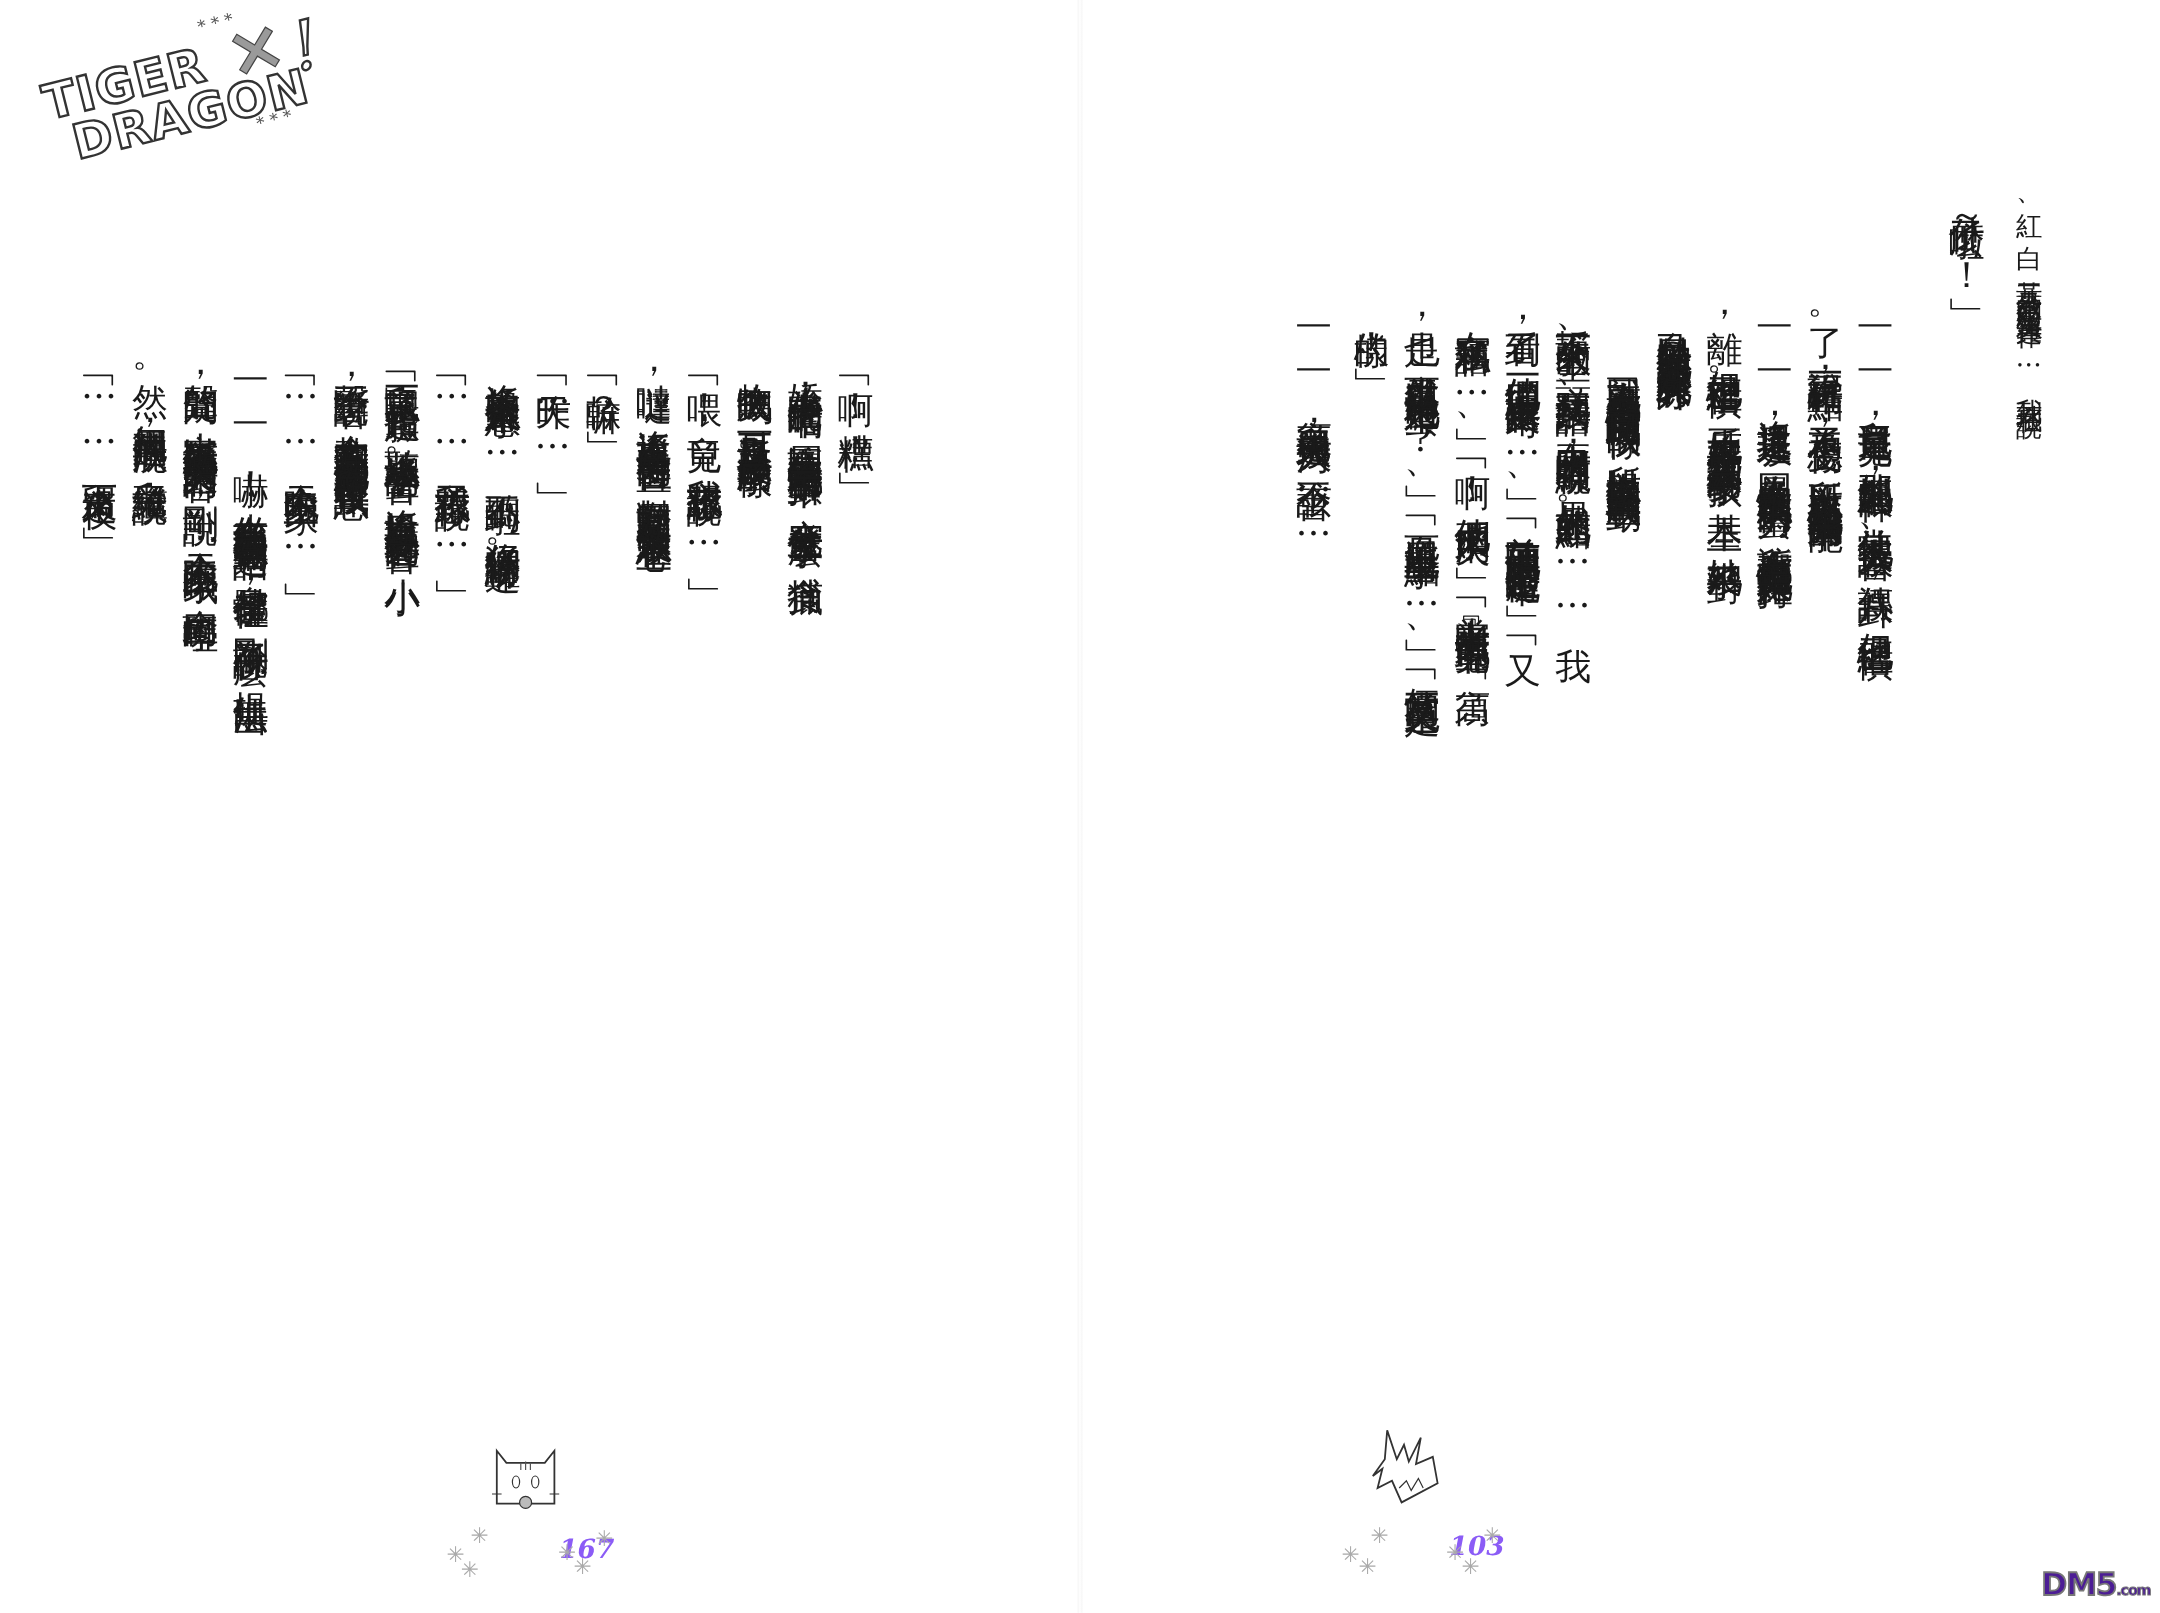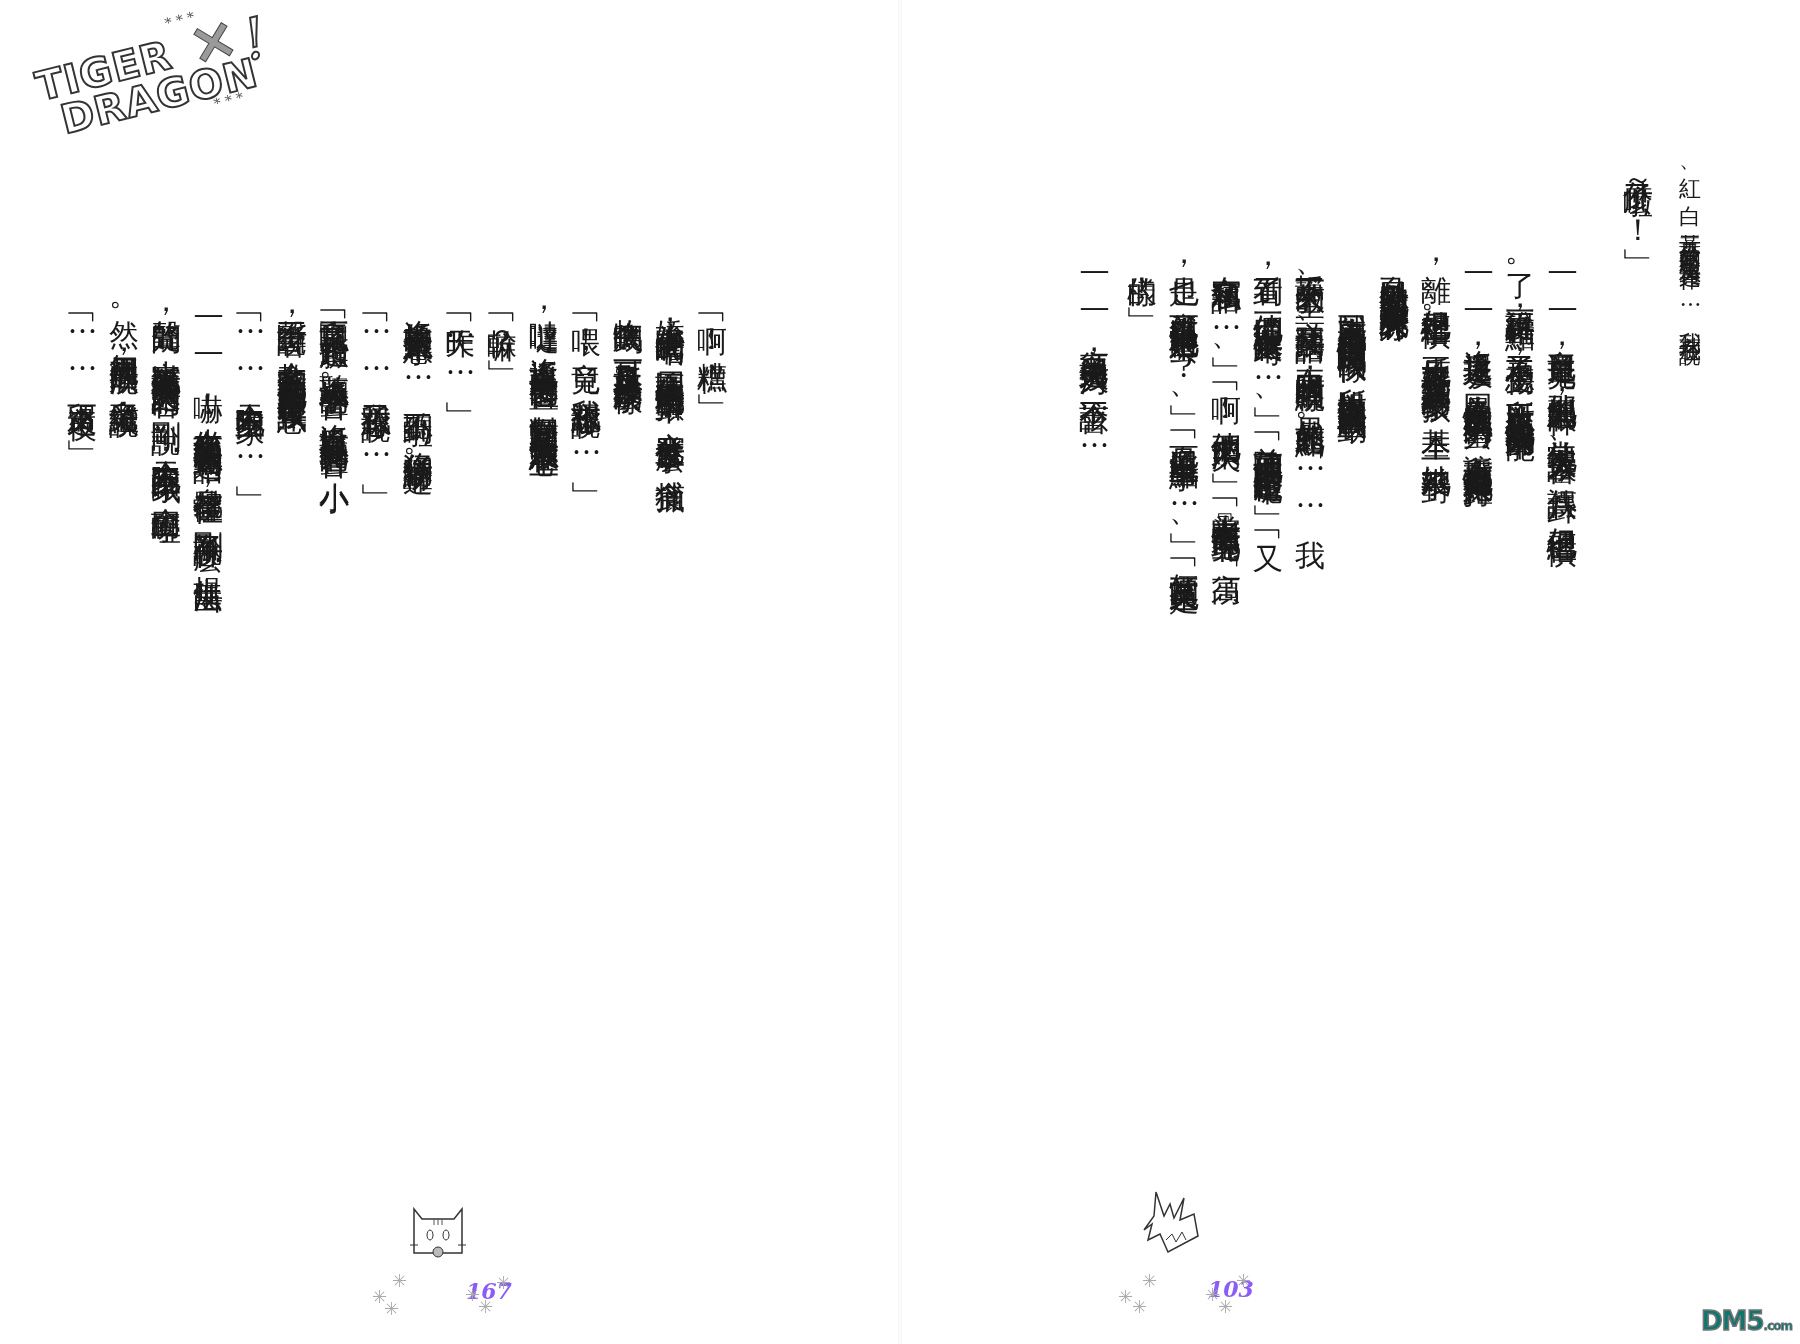--- a/index.html
+++ b/index.html
@@ -22,21 +22,21 @@
     color:#ffffff; -webkit-text-stroke:2px #333; font-size:40px; letter-spacing:1px;
   }
   .logo .l1 { left:10px; top:8px; }
   .logo .l2 { left:26px; top:46px; }
   .logo .x { position:absolute; left:168px; top:-6px; font-size:58px; color:#9a9a9a; font-family:"DejaVu Sans",sans-serif; font-weight:bold; -webkit-text-stroke:1px #444; }
   .logo .bang { position:absolute; left:222px; top:4px; font-size:56px; font-family:"DejaVu Serif",serif; font-style:italic; color:#fff; -webkit-text-stroke:2px #333; }
   .logo .stars { position:absolute; font-size:14px; color:#555; }
   .pagenum { position:absolute; font-family:"DejaVu Serif","Liberation Serif",serif; font-style:italic; font-weight:bold; font-size:22px; color:#8b5cf6;margin-left:44px; }
   .sparkle { position:absolute; color:#aaa; font-size:18px; font-family:"DejaVu Sans",sans-serif; }
   .mascot { position:absolute; }
-  .watermark { position:absolute; right:8px; bottom:8px; font-family:"DejaVu Sans","Liberation Sans",sans-serif; font-weight:bold; color:#0f766e; -webkit-text-stroke:1.5px #777; font-size:26px; letter-spacing:-1px; }
+  .watermark { position:absolute; right:8px; bottom:8px; font-family:"DejaVu Sans","Liberation Sans",sans-serif; font-weight:bold; color:#4c1d95; -webkit-text-stroke:1.5px #777; font-size:26px; letter-spacing:-1px; }
   .watermark small { font-size:12px; -webkit-text-stroke:0.8px #777; }
 </style>
 </head>
 <body>
 
 <div class="page page-left">
   <div class="logo">
     <span class="l1">TIGER</span>
     <span class="l2">DRAGON</span>
     <span class="x">×</span>

